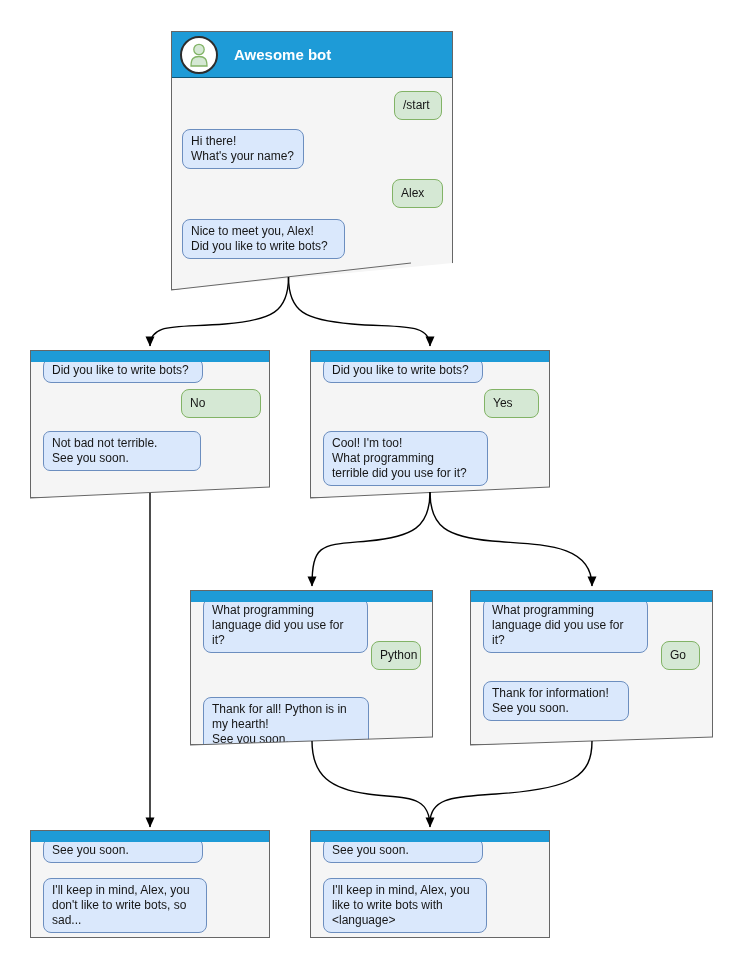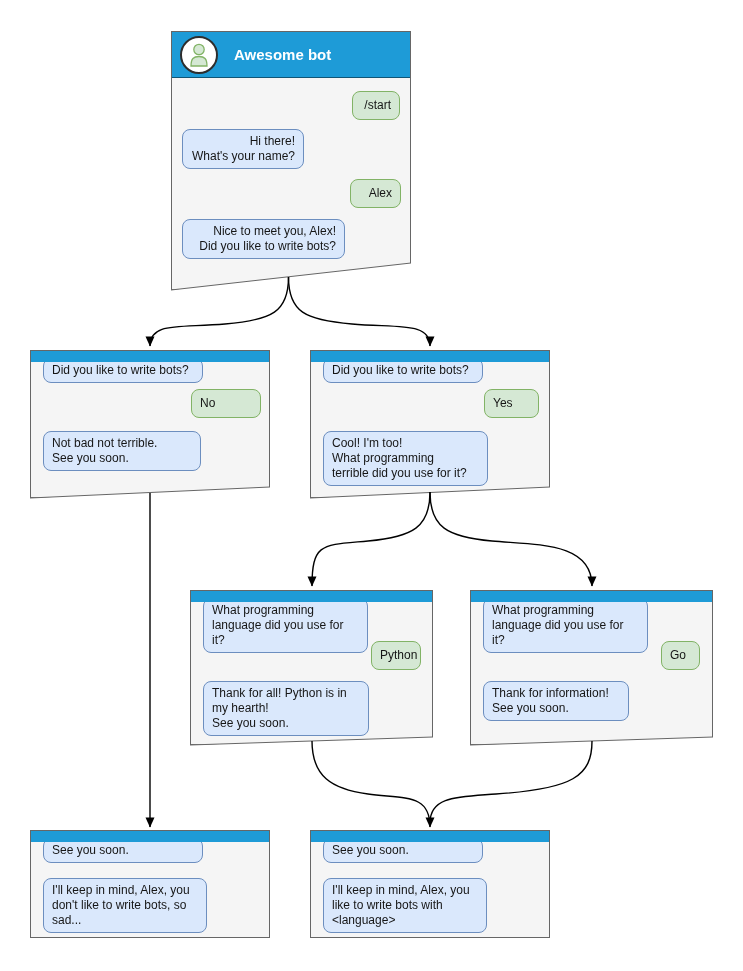--- a/index.html
+++ b/index.html
@@ -30,23 +30,22 @@
     background: var(--header-blue, #1e9bd7);
     z-index: 3;
   }
   .hdr-sm { height: 11px; }
   .hdr-lg {
     height: 46px;
     border-bottom: 1px solid rgba(0,0,0,0.45);
     box-sizing: border-box;
   }
   .win-root {
-    left: 171px; top: 31px; width: 240px; height: 259px;
+    left: 171px; top: 31px; width: 282px; height: 259px;
     clip-path: polygon(0 0, 100% 0, 100% 232px, 0 100%);
-    text-align: right;
   }
   .win-no    { left: 30px;  top: 350px; width: 240px; height: 148px;
                clip-path: polygon(0 0, 100% 0, 100% 137px, 0 100%); }
   .win-yes   { left: 310px; top: 350px; width: 240px; height: 148px;
                clip-path: polygon(0 0, 100% 0, 100% 137px, 0 100%); }
   .win-python{ left: 190px; top: 590px; width: 243px; height: 155px;
                clip-path: polygon(0 0, 100% 0, 100% 147px, 0 100%); }
   .win-go    { left: 470px; top: 590px; width: 243px; height: 155px;
                clip-path: polygon(0 0, 100% 0, 100% 147px, 0 100%); }
   .win-endno { left: 30px;  top: 830px; width: 240px; height: 108px; }
@@ -136,40 +135,40 @@
     <div class="bubble bot" style="left:10px;  top:97px; width:122px;">Hi there!
 What's your name?</div>
     <div class="bubble user" style="right:9px;  top:147px; width:51px;">Alex</div>
     <div class="bubble bot" style="left:10px;  top:187px; width:163px;">Nice to meet you, Alex!
 Did you like to write bots?</div>
   </div>
 
   <div class="win win-no">
     <div class="hdr hdr-sm"></div>
     <div class="bubble bot" style="left:12px; top:7px;  width:160px;">Did you like to write bots?</div>
-    <div class="bubble user" style="right:8px; top:38px; width:70px;">No</div>
-    <div class="bubble bot" style="left:12px; top:80px; width:158px;">Not bad not terrible.
+    <div class="bubble user" style="right:8px; top:38px; width:80px;">No</div>
+    <div class="bubble bot" style="left:12px; top:80px; width:158px;border-radius:7px;">Not bad not terrible.
 See you soon.</div>
   </div>
 
   <div class="win win-yes">
     <div class="hdr hdr-sm"></div>
     <div class="bubble bot" style="left:12px; top:7px;  width:160px;">Did you like to write bots?</div>
     <div class="bubble user" style="right:10px; top:38px; width:55px;">Yes</div>
     <div class="bubble bot" style="left:12px; top:80px; width:165px;">Cool! I'm too!
 What programming
 terrible did you use for it?</div>
   </div>
 
   <div class="win win-python">
     <div class="hdr hdr-sm"></div>
     <div class="bubble bot" style="left:12px; top:7px;  width:165px;">What programming
 language did you use for it?</div>
     <div class="bubble user" style="right:11px; top:50px; width:50px;">Python</div>
-    <div class="bubble bot" style="left:12px; top:90px; width:166px;">Thank for all! Python is in
+    <div class="bubble bot" style="left:12px; top:106px; width:166px;">Thank for all! Python is in
 my hearth!
 See you soon.</div>
   </div>
 
   <div class="win win-go">
     <div class="hdr hdr-sm"></div>
     <div class="bubble bot" style="left:12px; top:7px;  width:165px;">What programming
 language did you use for it?</div>
     <div class="bubble user" style="right:12px; top:50px; width:39px;">Go</div>
     <div class="bubble bot" style="left:12px; top:90px; width:146px;">Thank for information!

